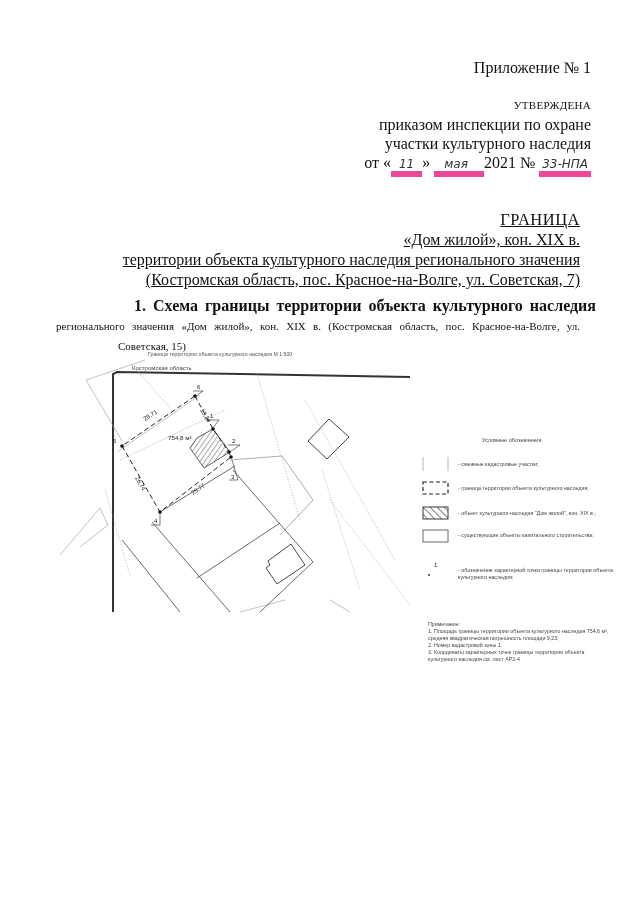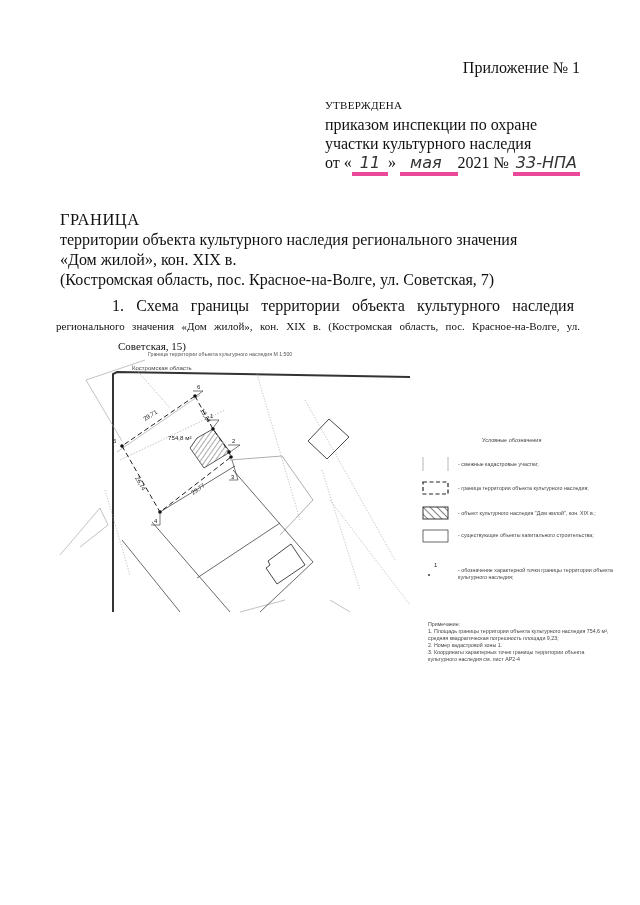--- a/index.html
+++ b/index.html
@@ -1,26 +1,26 @@
 <!DOCTYPE html>
 <html><head>
 <meta charset="utf-8">
 <style>
   html, body { margin: 0; padding: 0; background: #ffffff; }
   body { width: 640px; height: 905px; position: relative; overflow: hidden; font-family: "Liberation Serif", "DejaVu Serif", serif; color: #111; }
   .page { position: absolute; left: 0; top: 0; width: 640px; height: 905px; background: #fff; }
-  .right-block { position: absolute; right: 60px; font-size: 16px; line-height: 19px; }
+  .right-block { position: absolute; right: 49px; text-align: right; font-size: 16px; line-height: 19px; }
   .appendix { top: 58px; }
   .approved { top: 96px; }
   .approved .big { font-size: 11px; letter-spacing: 0.3px; }
   .date-line { display: inline-block; }
-  .hand { font-family: "DejaVu Sans", sans-serif; font-style: italic; font-size: 16px; color: #333; border-bottom: 4px solid #ec4899; padding: 0 3px; }
-  .title-block { position: absolute; left: 60px; width: 520px; top: 210px; text-align: left; font-size: 16px; line-height: 20px; }
+  .hand { font-family: "DejaVu Sans", sans-serif; font-style: italic; font-size: 12px; color: #333; border-bottom: 6px solid #ec4899; padding: 0 3px; }
+  .title-block { position: absolute; left: 60px; width: 520px; top: 210px; text-align: right; font-size: 16px; line-height: 20px; text-decoration: underline; }
   .title-block .h { font-size: 16.5px; letter-spacing: 0.5px; }
-  .para { position: absolute; left: 112px; width: 462px; top: 296px; font-size: 16px; line-height: 20px; text-align: justify; }
+  .para { position: absolute; left: 134px; width: 462px; top: 296px; font-size: 16px; line-height: 20px; text-align: justify; font-weight: bold; }
   .para .l1 { display: block; text-align: justify; text-align-last: justify; }
   .para-rest { position: absolute; left: 118px; width: 462px; top: 316px; font-size: 11px; line-height: 20px; text-align: justify; }
   .map-caption { position: absolute; left: 148px; top: 351px; font-family: "Liberation Sans", sans-serif; font-size: 5.2px; color: #555; }
   .map-svg { position: absolute; left: 0; top: 0; }
   .legend-title { position: absolute; left: 482px; top: 437px; font-family: "Liberation Sans", sans-serif; font-size: 5.5px; color: #444; }
   .legend-row { position: absolute; left: 423px; font-family: "Liberation Sans", sans-serif; font-size: 5.3px; color: #444; line-height: 7px; }
   .legend-row .txt { position: absolute; left: 35px; top: 0; width: 160px; }
   .notes { position: absolute; left: 428px; top: 621px; width: 185px; font-family: "Liberation Sans", sans-serif; font-size: 5.3px; line-height: 7px; color: #444; }
 </style>
 </head>
@@ -36,22 +36,22 @@
     <div>участки культурного наследия</div>
     <div class="date-line">
       <span>от «</span><span class="hand" style="padding:0 8px">11</span><span>»</span>
       <span class="hand" style="padding:0 16px 0 10px">мая</span><span>2021 №</span>
       <span class="hand">33-НПА</span>
     </div>
   </div>
 
   <div class="title-block">
     <div class="h">ГРАНИЦА</div>
+    <div>«Дом жилой», кон. XIX в.</div>
     <div>территории объекта культурного наследия регионального значения</div>
-    <div>«Дом жилой», кон. XIX в.</div>
     <div>(Костромская область, пос. Красное-на-Волге, ул. Советская, 7)</div>
   </div>
 
   <div class="para">
     <span class="l1">1. Схема границы территории объекта культурного наследия</span>
   </div>
   <div class="para-rest" style="left:118px; text-indent:-62px; padding-left:0; width:462px;">регионального значения «Дом жилой», кон. XIX в. (Костромская область, пос. Красное-на-Волге, ул. Советская, 15)</div>
 
   <div class="map-caption">Граница территории объекта культурного наследия М 1:500</div>
 

